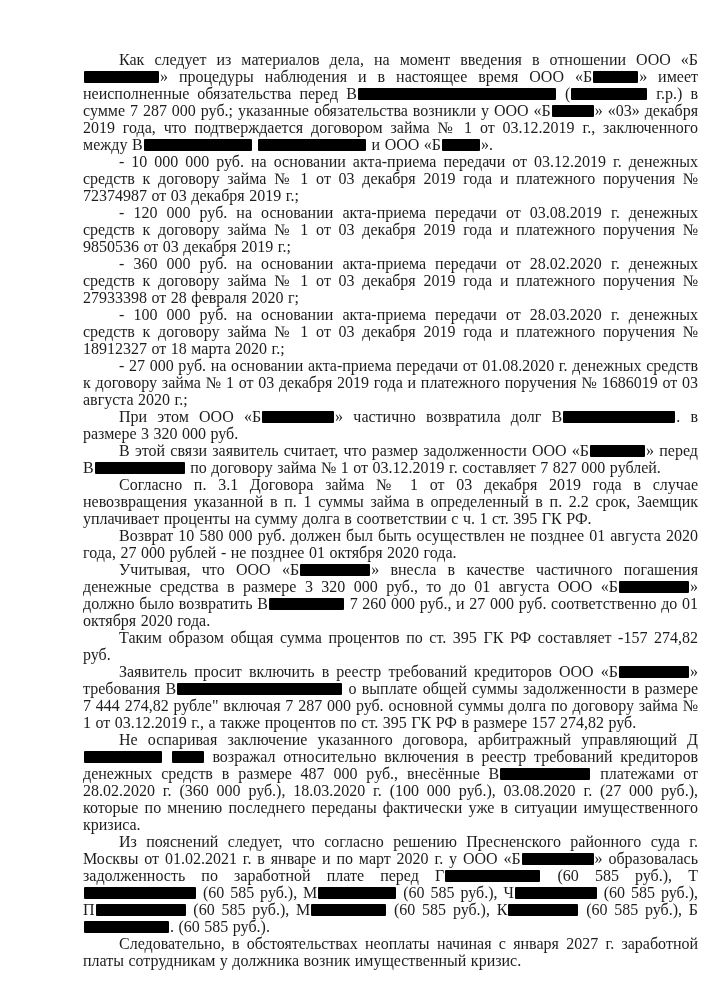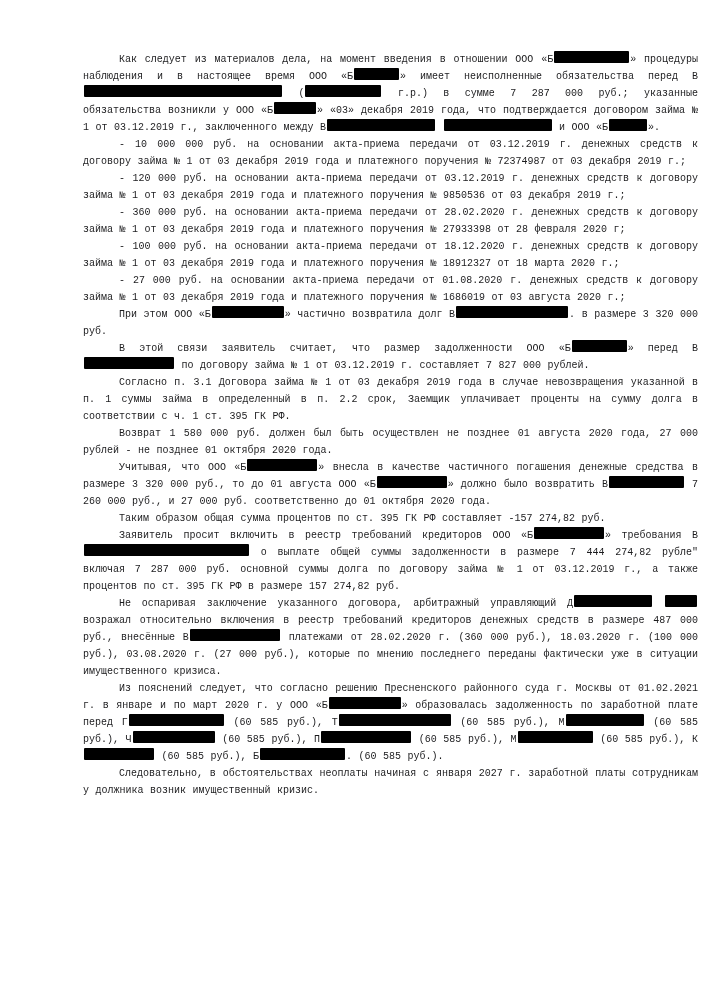--- a/index.html
+++ b/index.html
@@ -20,50 +20,50 @@
     background: var(--page-bg, #ffffff);
   }
   .text-block {
     width: 615px;
   }
   .para {
     margin: 0;
     padding: 0;
     text-indent: 36px;
     text-align: justify;
-    font-family: Liberation Mono, monospace;
-    font-size: 10px;
+    font-family: Liberation Serif, serif;
+    font-size: 16px;
     line-height: 17px;
     color: var(--page-fg, #1c1c1e);
     word-spacing: 0.5px;
   }
   .redaction {
     display: inline-block;
     height: 12px;
     background: var(--redact, #000000);
     vertical-align: -1px;
     border-radius: 1px;
     margin: 0 1px;
   }
 </style>
 </head>
 <body>
 
 <div class="page">
   <div class="text-block">
       <p class="para">Как следует из материалов дела, на момент введения в отношении ООО «Б<span class="redaction" style="width: 75px;"></span>» процедуры наблюдения и в настоящее время ООО «Б<span class="redaction" style="width: 45px;"></span>» имеет неисполненные обязательства перед В<span class="redaction" style="width: 198px;"></span> (<span class="redaction" style="width: 76px;"></span> г.р.) в сумме 7 287 000 руб.; указанные обязательства возникли у ООО «Б<span class="redaction" style="width: 42px;"></span>» «03» декабря 2019 года, что подтверждается договором займа № 1 от 03.12.2019 г., заключенного между В<span class="redaction" style="width: 108px;"></span> <span class="redaction" style="width: 108px;"></span> и ООО «Б<span class="redaction" style="width: 38px;"></span>».</p>
       <p class="para">- 10 000 000 руб. на основании акта-приема передачи от 03.12.2019 г. денежных средств к договору займа № 1 от 03 декабря 2019 года и платежного поручения № 72374987 от 03 декабря 2019 г.;</p>
-      <p class="para">- 120 000 руб. на основании акта-приема передачи от 03.12.2019 г. денежных средств к договору займа № 1 от 03 декабря 2019 года и платежного поручения № 9850536 от 03 декабря 2019 г.;</p>
+      <p class="para">- 120 000 руб. на основании акта-приема передачи от 03.08.2019 г. денежных средств к договору займа № 1 от 03 декабря 2019 года и платежного поручения № 9850536 от 03 декабря 2019 г.;</p>
       <p class="para">- 360 000 руб. на основании акта-приема передачи от 28.02.2020 г. денежных средств к договору займа № 1 от 03 декабря 2019 года и платежного поручения № 27933398 от 28 февраля 2020 г;</p>
-      <p class="para">- 100 000 руб. на основании акта-приема передачи от 18.12.2020 г. денежных средств к договору займа № 1 от 03 декабря 2019 года и платежного поручения № 18912327 от 18 марта 2020 г.;</p>
+      <p class="para">- 100 000 руб. на основании акта-приема передачи от 28.03.2020 г. денежных средств к договору займа № 1 от 03 декабря 2019 года и платежного поручения № 18912327 от 18 марта 2020 г.;</p>
       <p class="para">- 27 000 руб. на основании акта-приема передачи от 01.08.2020 г. денежных средств к договору займа № 1 от 03 декабря 2019 года и платежного поручения № 1686019 от 03 августа 2020 г.;</p>
       <p class="para">При этом ООО «Б<span class="redaction" style="width: 72px;"></span>» частично возвратила долг В<span class="redaction" style="width: 112px;"></span>. в размере 3 320 000 руб.</p>
       <p class="para">В этой связи заявитель считает, что размер задолженности ООО «Б<span class="redaction" style="width: 55px;"></span>» перед В<span class="redaction" style="width: 90px;"></span> по договору займа № 1 от 03.12.2019 г. составляет 7 827 000 рублей.</p>
       <p class="para">Согласно п. 3.1 Договора займа № 1 от 03 декабря 2019 года в случае невозвращения указанной в п. 1 суммы займа в определенный в п. 2.2 срок, Заемщик уплачивает проценты на сумму долга в соответствии с ч. 1 ст. 395 ГК РФ.</p>
-      <p class="para">Возврат 1 580 000 руб. должен был быть осуществлен не позднее 01 августа 2020 года, 27 000 рублей - не позднее 01 октября 2020 года.</p>
+      <p class="para">Возврат 10 580 000 руб. должен был быть осуществлен не позднее 01 августа 2020 года, 27 000 рублей - не позднее 01 октября 2020 года.</p>
       <p class="para">Учитывая, что ООО «Б<span class="redaction" style="width: 70px;"></span>» внесла в качестве частичного погашения денежные средства в размере 3 320 000 руб., то до 01 августа ООО «Б<span class="redaction" style="width: 70px;"></span>» должно было возвратить В<span class="redaction" style="width: 75px;"></span> 7 260 000 руб., и 27 000 руб. соответственно до 01 октября 2020 года.</p>
       <p class="para">Таким образом общая сумма процентов по ст. 395 ГК РФ составляет -157 274,82 руб.</p>
       <p class="para">Заявитель просит включить в реестр требований кредиторов ООО «Б<span class="redaction" style="width: 70px;"></span>» требования В<span class="redaction" style="width: 165px;"></span> о выплате общей суммы задолженности в размере 7 444 274,82 рубле" включая 7 287 000 руб. основной суммы долга по договору займа № 1 от 03.12.2019 г., а также процентов по ст. 395 ГК РФ в размере 157 274,82 руб.</p>
       <p class="para">Не оспаривая заключение указанного договора, арбитражный управляющий Д<span class="redaction" style="width: 78px;"></span> <span class="redaction" style="width: 32px;"></span> возражал относительно включения в реестр требований кредиторов денежных средств в размере 487 000 руб., внесённые В<span class="redaction" style="width: 90px;"></span> платежами от 28.02.2020 г. (360 000 руб.), 18.03.2020 г. (100 000 руб.), 03.08.2020 г. (27 000 руб.), которые по мнению последнего переданы фактически уже в ситуации имущественного кризиса.</p>
       <p class="para">Из пояснений следует, что согласно решению Пресненского районного суда г. Москвы от 01.02.2021 г. в январе и по март 2020 г. у ООО «Б<span class="redaction" style="width: 72px;"></span>» образовалась задолженность по заработной плате перед Г<span class="redaction" style="width: 95px;"></span> (60 585 руб.), Т<span class="redaction" style="width: 112px;"></span> (60 585 руб.), М<span class="redaction" style="width: 78px;"></span> (60 585 руб.), Ч<span class="redaction" style="width: 82px;"></span> (60 585 руб.), П<span class="redaction" style="width: 90px;"></span> (60 585 руб.), М<span class="redaction" style="width: 75px;"></span> (60 585 руб.), К<span class="redaction" style="width: 70px;"></span> (60 585 руб.), Б<span class="redaction" style="width: 85px;"></span>. (60 585 руб.).</p>
       <p class="para">Следовательно, в обстоятельствах неоплаты начиная с января 2027 г. заработной платы сотрудникам у должника возник имущественный кризис.</p>
     </div>
 </div>
 
 </body></html>

